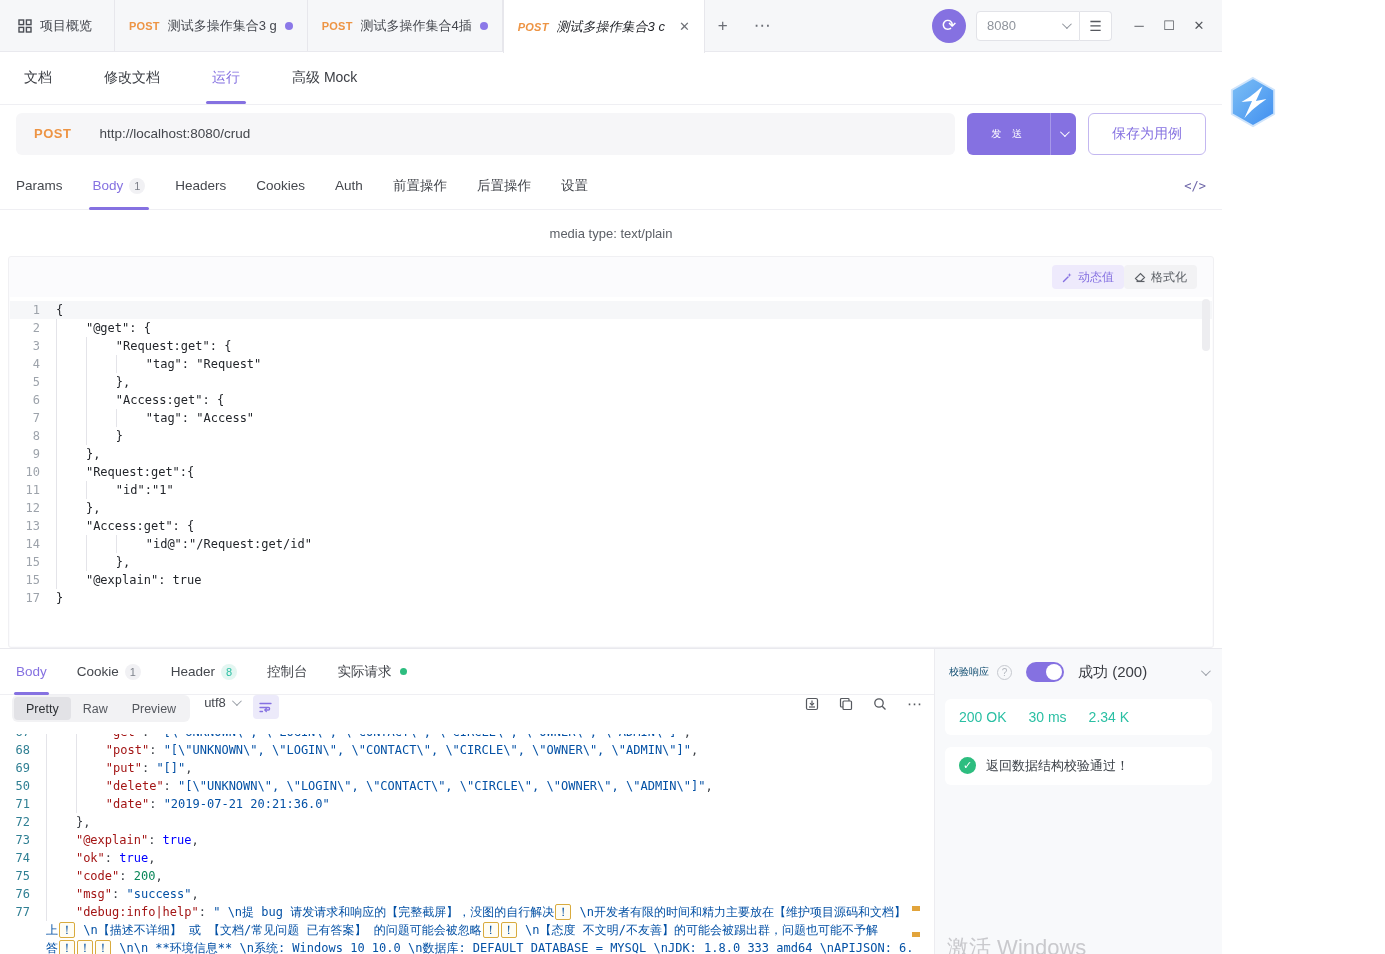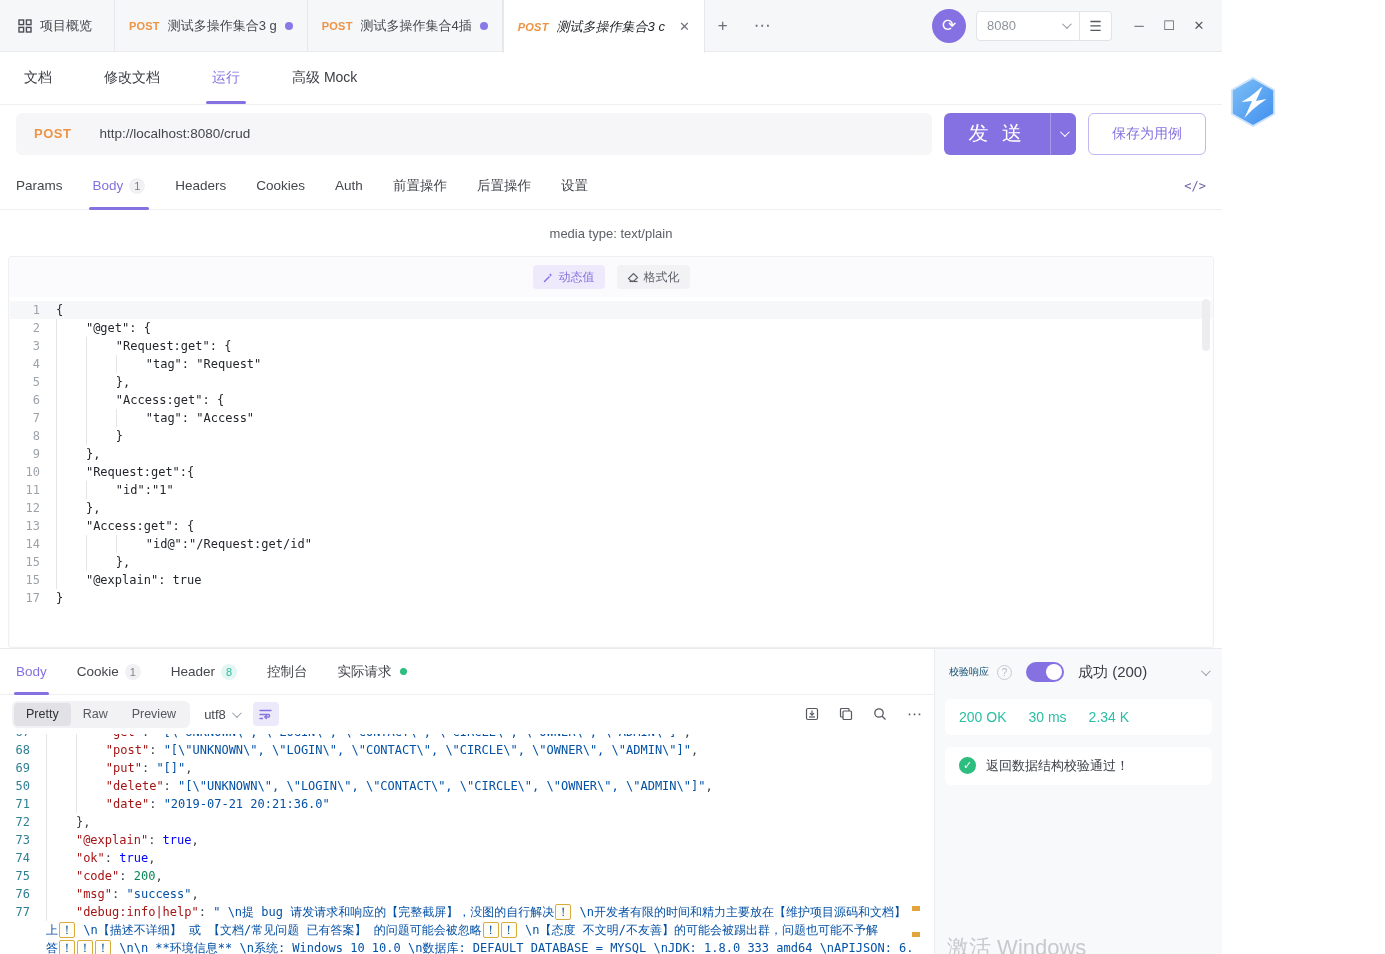--- a/index.html
+++ b/index.html
@@ -41,21 +41,21 @@
   .nav-item.active { color:#8571e1; }
   .nav-item.active::after { content:""; position:absolute; left:-6px; right:-6px; bottom:0; height:3px;
     background:#8571e1; border-radius:2px; }
 
   
   .urlrow { position:absolute; top:105px; left:0; right:0; height:57px; display:flex; align-items:center; padding:0 16px; gap:12px; }
   .url-input { flex:1; height:42px; background:#f6f6f8; border-radius:6px; display:flex; align-items:center; padding:0 18px; gap:28px; cursor:text; }
   .url-input .method { color:#ed9444; font-weight:bold; font-size:13px; letter-spacing:.5px; }
   .url-input .url { color:#44474d; font-size:13.5px; }
   .send-btn { height:42px; background:#8571e1; border-radius:6px; display:flex; align-items:stretch; color:#fff; cursor:pointer; overflow:hidden; }
-  .send-main { padding:0 24px; display:flex; align-items:center; font-size:20px; letter-spacing:4px; }
+  .send-main { padding:0 24px; display:flex; align-items:center; font-size:10px; letter-spacing:4px; }
   .send-caret { width:26px; display:flex; align-items:center; justify-content:center; border-left:1px solid rgba(255,255,255,.28); }
   .save-btn { height:42px; min-width:118px; background:#fff; border:1px solid #c3b7f0; color:#8571e1;
     border-radius:6px; display:flex; align-items:center; justify-content:center; font-size:14px; cursor:pointer; }
   .bird { position:absolute; top:76px; left:1228px; width:50px; height:52px; z-index:5; }
 
   
   .reqtabs { position:absolute; top:162px; left:0; right:0; height:48px; border-bottom:1px solid #efeff3;
     display:flex; align-items:center; padding:0 16px; gap:30px; }
   .rtab { font-size:13.5px; color:#44474d; cursor:pointer; position:relative; height:100%; display:flex; align-items:center; gap:6px; }
   .rtab.active { color:#8571e1; }
@@ -64,21 +64,21 @@
     display:flex; align-items:center; justify-content:center; font-style:normal; padding:0 3px; }
   .code-icon { margin-left:auto; color:#6d66a8; font-family:"DejaVu Sans Mono", monospace; font-size:12px; cursor:pointer; }
 
   
   .media-row { position:absolute; top:210px; left:0; right:0; height:46px; display:flex; align-items:center; justify-content:center;
     color:#5c6067; font-size:13px; }
 
   
   .editor-panel { position:absolute; top:256px; left:8px; right:8px; height:392px;
     background:#fbfbfd; border:1px solid #f0f0f3; border-radius:3px; }
-  .editor-toolbar { height:40px; display:flex; align-items:center; justify-content:center; gap:12px; padding:0 16px; }
+  .editor-toolbar { height:40px; display:flex; align-items:center; justify-content:flex-end; padding:0 16px; }
   .pill-btn { height:24px; border-radius:4px; display:flex; align-items:center; gap:5px; padding:0 10px; font-size:12px; cursor:pointer; }
   .pill-dynamic { background:#eeeafc; color:#8571e1; }
   .pill-format { background:#f2f2f4; color:#5c6066; }
   .code-wrap { position:absolute; top:40px; left:1px; right:1px; bottom:1px; background:#fff; overflow:hidden; }
   .code { font-family:"DejaVu Sans Mono", monospace; font-size:12px; line-height:18px; }
   .cl { display:flex; }
   .cl .ln { flex:0 0 46px; text-align:right; padding-right:16px; color:#9da3ab; }
   .cl .lc { white-space:pre; color:#23262b; }
   .cl.curline { background:#f6f7f9; }
   .ig { display:inline-block; white-space:pre; border-left:1px solid #e4e4e9; }
@@ -93,21 +93,21 @@
 
   
   .resp { position:absolute; top:648px; left:0; right:0; bottom:0; border-top:1px solid #e9e9ee; background:#fff; }
   .resp-left { position:absolute; left:0; top:0; bottom:0; right:288px; }
   .resp-tabs { height:46px; border-bottom:1px solid #efeff3; display:flex; align-items:center; gap:30px; padding:0 16px; }
   .resp-tab { font-size:13.5px; color:#44474d; display:flex; align-items:center; gap:6px; height:100%; position:relative; cursor:pointer; }
   .resp-tab.active { color:#8571e1; }
   .resp-tab.active::after { content:""; position:absolute; left:-2px; right:-2px; bottom:-1px; height:3px; background:#8571e1; border-radius:2px; }
   .badge-teal { background:#e3f6f1; color:#2abfa3; }
   .gdot { width:7px; height:7px; border-radius:50%; background:#2dbd7f; margin-left:2px; }
-  .resp-toolbar { height:38px; display:flex; align-items:center; padding:0 12px; gap:14px; }
+  .resp-toolbar { height:38px; display:flex; align-items:flex-start; padding:0 12px; gap:14px; }
   .seg { background:#f2f2f4; border-radius:6px; height:27px; display:flex; align-items:center; padding:2px; }
   .seg span { padding:0 12px; height:23px; display:flex; align-items:center; font-size:12.5px; color:#55585f; border-radius:4px; cursor:pointer; }
   .seg span.on { background:#e2e2e6; color:#2e3135; }
   .enc { display:flex; align-items:center; gap:6px; color:#45484f; font-size:13px; cursor:pointer; }
   .enc .chev { color:#9ba0a8; }
   .wrap-btn { width:26px; height:24px; background:#eceafa; border-radius:4px; color:#8571e1;
     display:flex; align-items:center; justify-content:center; cursor:pointer; }
   .resp-icons { margin-left:auto; display:flex; align-items:center; gap:20px; color:#55585e; }
   .resp-icons > span { cursor:pointer; display:flex; align-items:center; }
   .resp-code-wrap { position:absolute; top:85px; left:0; right:12px; bottom:0; overflow:hidden; background:#fff; }

